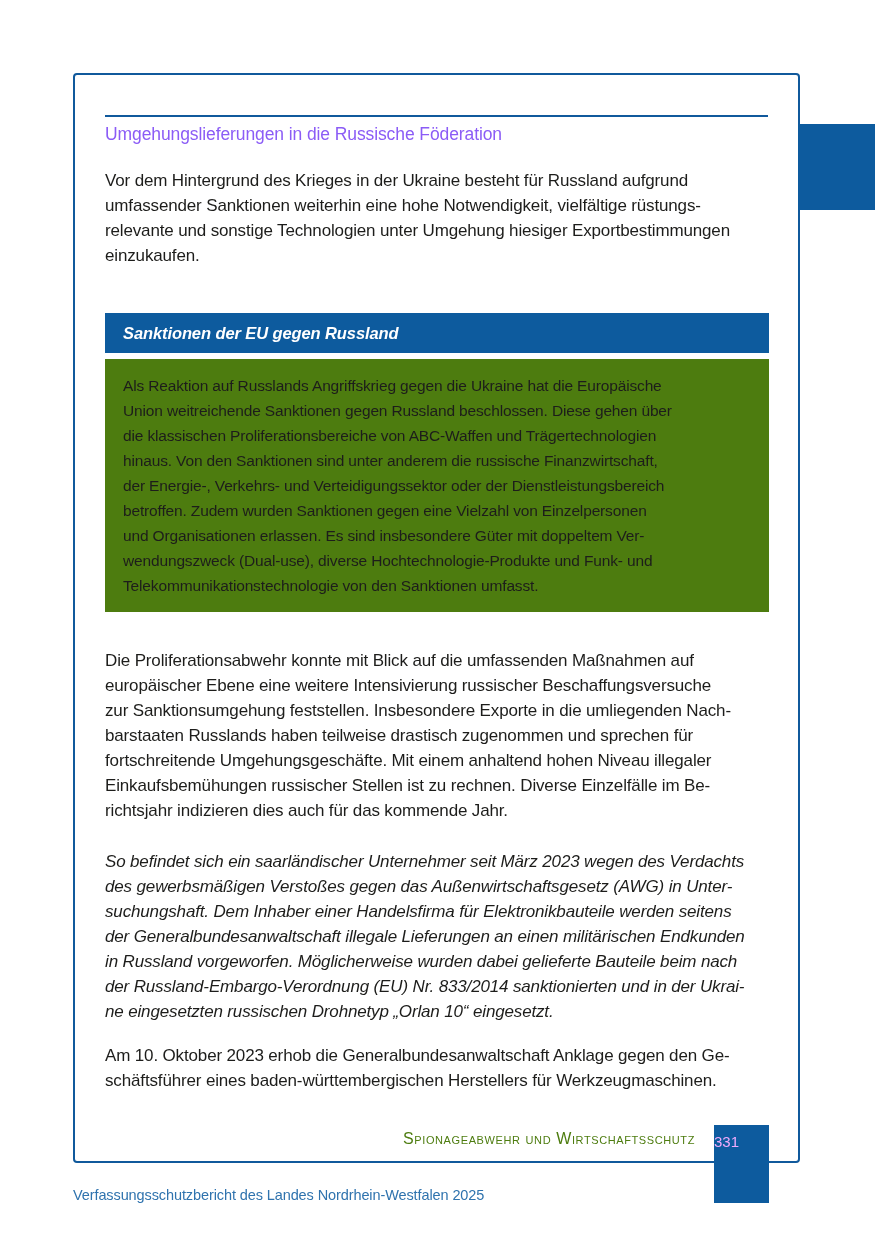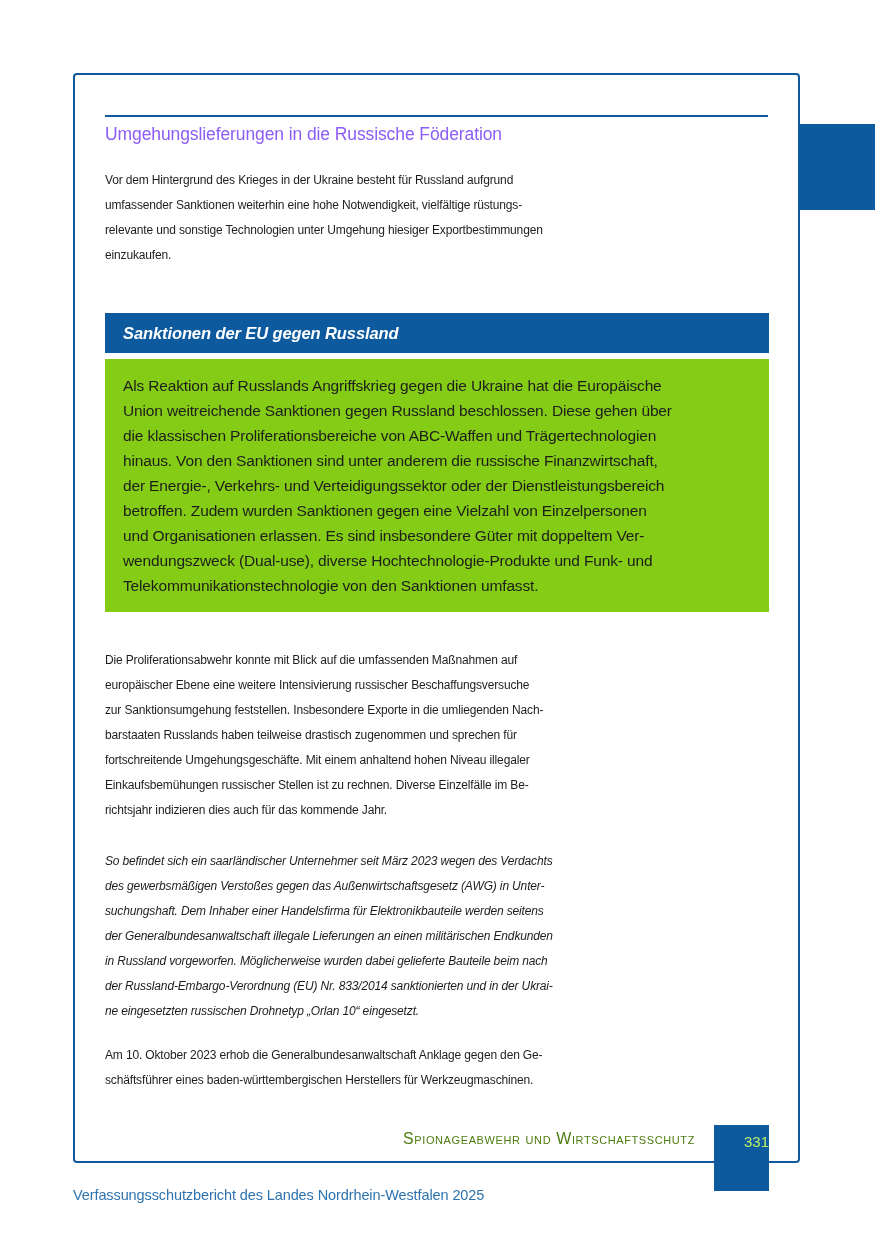--- a/index.html
+++ b/index.html
@@ -37,21 +37,21 @@
     left:105px;top:124px;
     width:663px;
     font-size:17.5px;
     letter-spacing:-0.1px;
     color:#8b5cf6;
   }
   .para{
     position:absolute;
     left:105px;
     width:678px;
-    font-size:12px;
+    font-size:17px;
     letter-spacing:-0.15px;
     line-height:25px;
     white-space:pre-line;
     color:#1d1d1b;
   }
   .p-intro{top:168px;}
   .p-2{top:648px;}
   .p-3{top:849px;font-style:italic;}
   .p-4{top:1043px;}
   .info-box-header{
@@ -66,45 +66,45 @@
     letter-spacing:-0.1px;
     line-height:40px;
     padding-left:18px;
     font-style:italic;
   }
   .info-box-body{
     position:absolute;
     left:105px;top:359px;
     width:664px;
     box-sizing:border-box;
-    background:#84cc16;
+    background:#4d7c0f;
     padding:14px 18px 14px 18px;
     font-size:15.5px;
     letter-spacing:-0.15px;
     line-height:25px;
     white-space:pre-line;
     color:#1d1d1b;
   }
   .footer-chapter{
     position:absolute;
     right:180px;top:1130px;
     font-variant:small-caps;
     font-size:16px;
     letter-spacing:0.6px;
     color:#4d7c0f;
     white-space:nowrap;
   }
   .page-number-badge{
     position:absolute;
     left:714px;top:1125px;
-    width:55px;height:66px;
+    width:55px;height:78px;
     background:#0d5b9e;
-    color:#bef264;
+    color:#f0abfc;
     font-size:15px;
-    text-align:right;
+    text-align:left;
     box-sizing:border-box;
     padding-top:8px;
   }
   .report-footer-title{
     position:absolute;
     left:73px;top:1187px;
     font-size:14.5px;
     letter-spacing:-0.1px;
     color:#2f73ae;
     white-space:nowrap;

